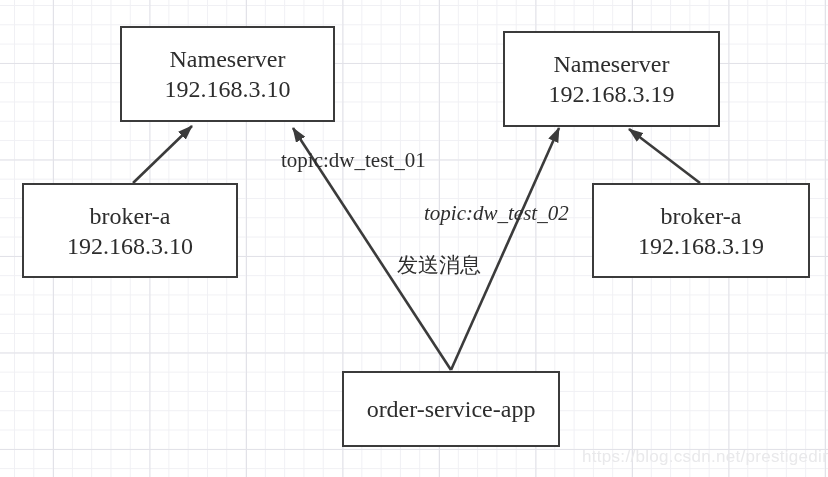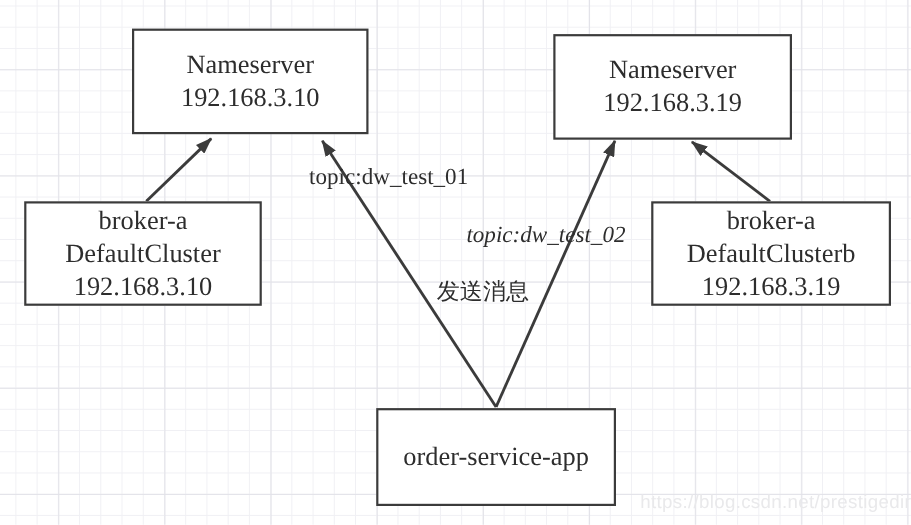--- a/index.html
+++ b/index.html
@@ -30,21 +30,21 @@
     text-align: center;
     color: var(--text, #2d2d2d);
     font-size: 24px;
     line-height: 30px;
     z-index: 2;
   }
   #ns1 { left: 120px; top: 26px;  width: 215px; height: 96px; }
   #ns2 { left: 503px; top: 31px;  width: 217px; height: 96px; }
   #b1  { left: 22px;  top: 183px; width: 216px; height: 95px; }
   #b2  { left: 592px; top: 183px; width: 218px; height: 95px; }
-  #app { left: 342px; top: 371px; width: 218px; height: 89px; }
+  #app { left: 342px; top: 371px; width: 218px; height: 76px; }
   #edges {
     position: absolute;
     left: 0; top: 0;
     width: 828px; height: 477px;
     z-index: 1;
   }
   #edges line {
     stroke: var(--stroke, #3b3b3b);
     stroke-width: 2.6;
   }
@@ -94,27 +94,25 @@
   <div>192.168.3.10</div>
 </div>
 
 <div class="node" id="ns2">
   <div>Nameserver</div>
   <div>192.168.3.19</div>
 </div>
 
 <div class="node" id="b1">
   <div>broker-a</div>
-  <div>DefaultCluster</div>
   <div>192.168.3.10</div>
 </div>
 
 <div class="node" id="b2">
   <div>broker-a</div>
-  <div>DefaultClusterb</div>
   <div>192.168.3.19</div>
 </div>
 
 <div class="node" id="app">
   <div>order-service-app</div>
 </div>
 
 <div class="edge-label" id="topic1">topic:dw_test_01</div>
 <div class="edge-label" id="topic2">topic:dw_test_02</div>
 <div class="edge-label" id="send">发送消息</div>

